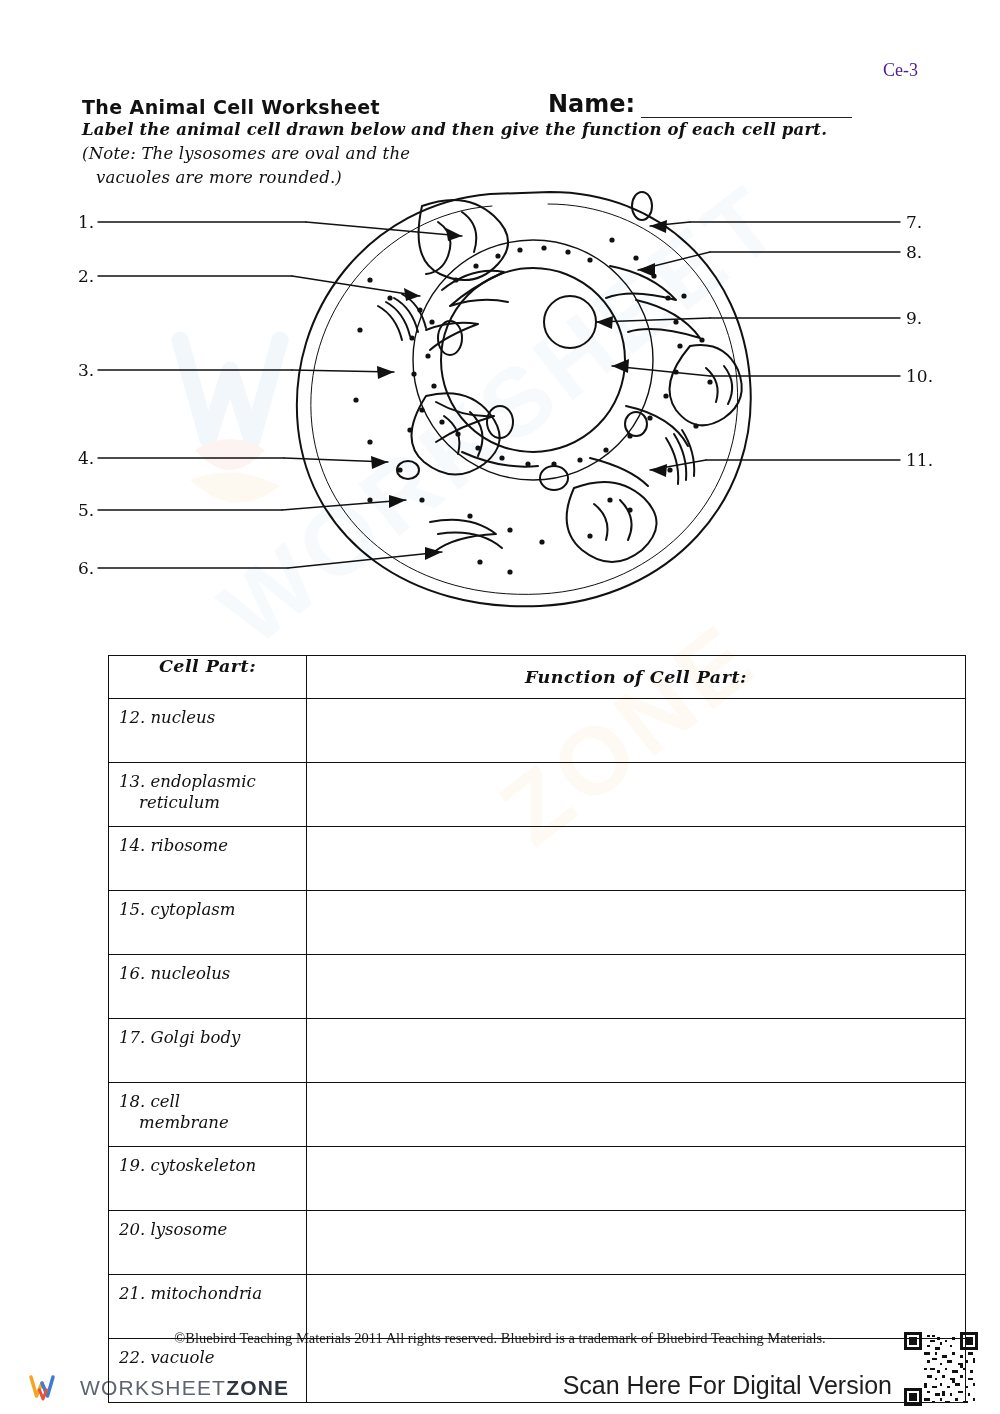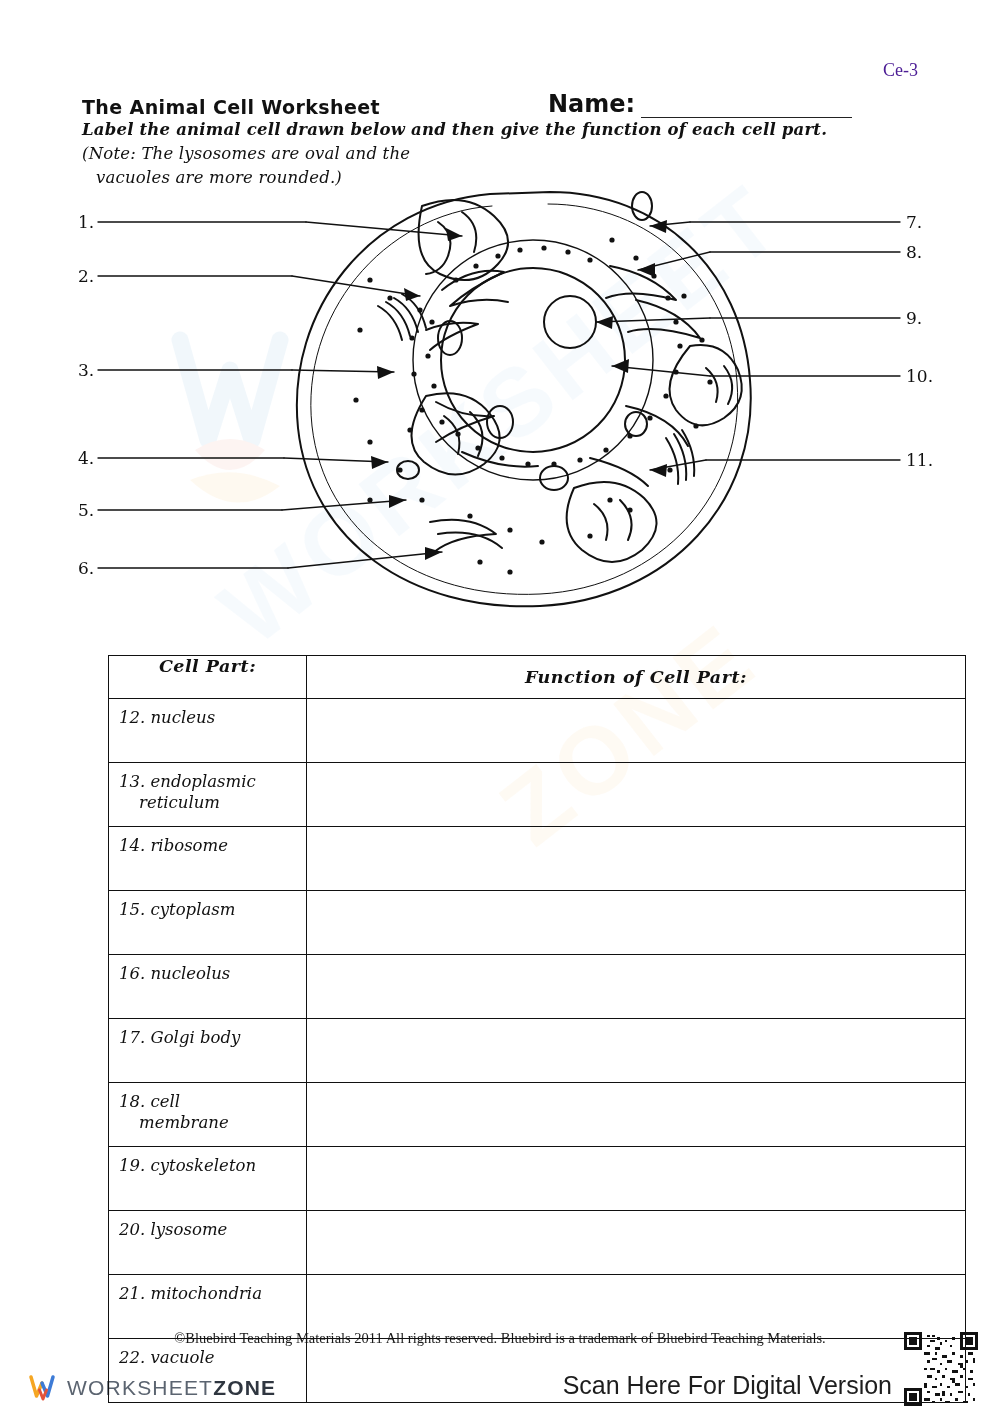--- a/index.html
+++ b/index.html
@@ -196,21 +196,21 @@
     bottom: 0;
     height: 62px;
     background: #fff;
   }
   .wz-logo {
     position: absolute;
     left: 28px;
     bottom: 12px;
     display: flex;
     align-items: center;
-    gap: 9px;
+    gap: 22px;
   }
   .wz-mark {
     width: 30px;
     height: 28px;
   }
   .wz-word {
     font-family: "Liberation Sans", sans-serif;
     font-size: 21px;
     letter-spacing: 1.2px;
     color: #5b6470;

